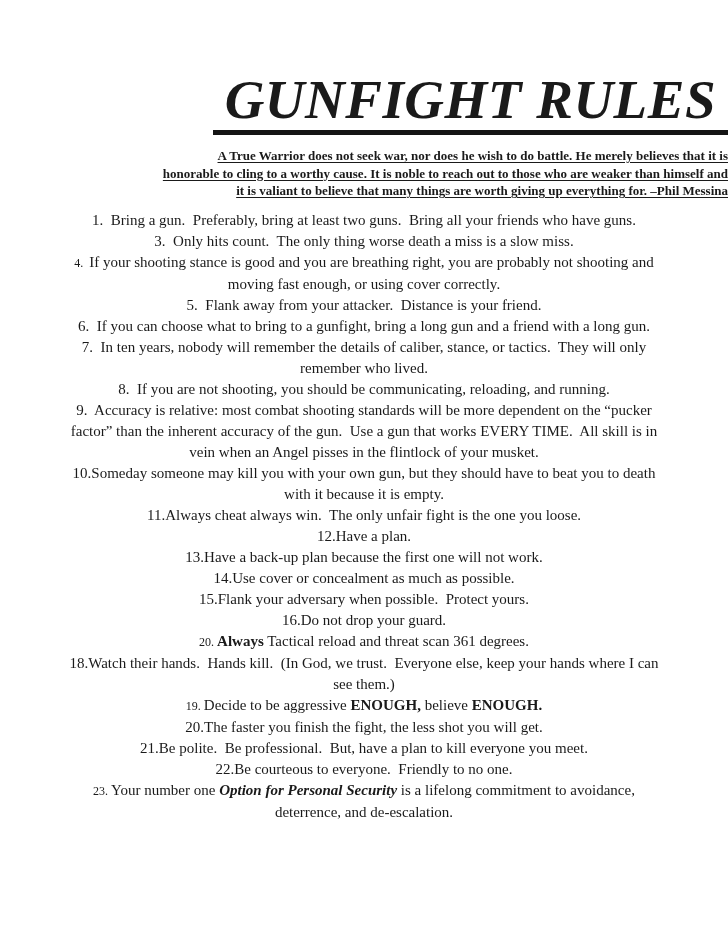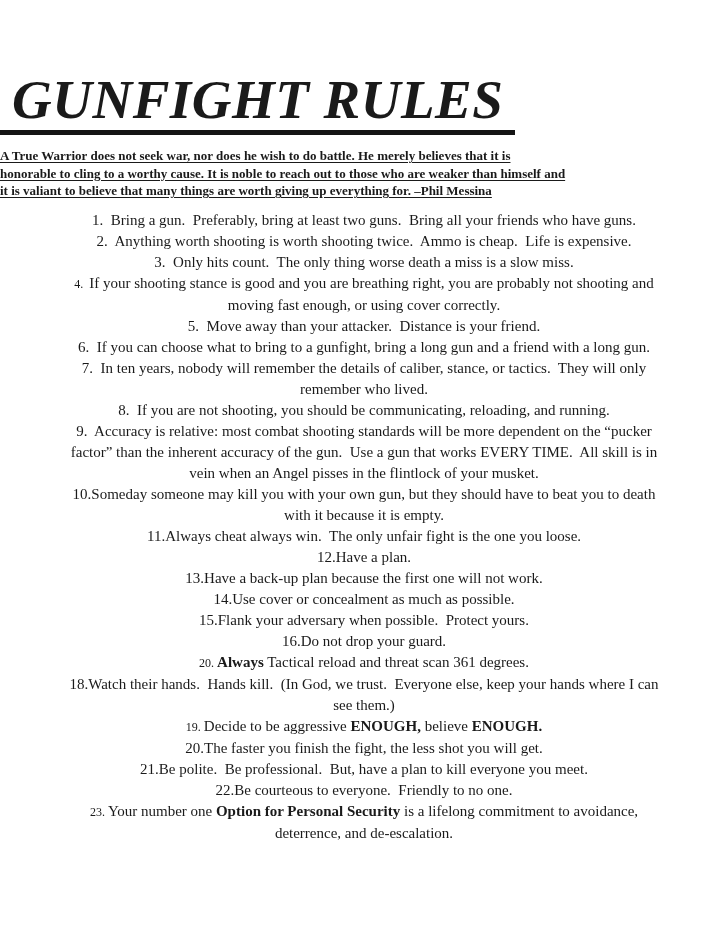--- a/index.html
+++ b/index.html
@@ -13,36 +13,36 @@
     font-family: "Liberation Serif", "DejaVu Serif", serif;
     color: #1a1a1a;
     overflow: hidden;
   }
   .page {
     padding-top: 70px;
   }
   
   .doc-title {
     margin: 0;
-    text-align: left;
+    text-align: right;
     font-size: 55px;
     line-height: 60px;
     font-weight: bold;
     font-style: italic;
     letter-spacing: 0.5px;
   }
   .doc-title .title-text {
     display: inline-block;
     padding: 0 12px 0px 12px;
     border-bottom: 5px solid #141414;
   }
   
   .quote {
     margin-top: 12px;
-    text-align: left;
+    text-align: right;
     font-weight: bold;
     font-size: 13px;
     line-height: 17.5px;
   }
   .quote-line {
     display: block;
     white-space: nowrap;
     text-decoration: underline;
     text-underline-offset: 2px;
   }
@@ -59,43 +59,43 @@
     white-space: pre-wrap;
   }
   .rule-num.small {
     font-size: 12px;
   }
   .bold {
     font-weight: bold;
   }
   .bold-italic {
     font-weight: bold;
+    font-style: italic;
   }
 </style>
 </head>
 <body>
 
 <div class="page">
 
   <h1 class="doc-title">
     <span class="title-text">GUNFIGHT RULES</span>
   </h1>
 
   <div class="quote">
       <span class="quote-line">A True Warrior does not seek war, nor does he wish to do battle.  He merely believes that it is</span>
       <span class="quote-line">honorable to cling to a worthy cause.  It is noble to reach out to those who are weaker than himself and</span>
       <span class="quote-line">it is valiant to believe that many things are worth giving up everything for.  –Phil Messina</span>
     </div>
 
   <div class="rules">
       <p class="rule"><span class="rule-num">1.  </span><span>Bring a gun.  Preferably, bring at least two guns.  Bring all your friends who have guns.</span></p>
-      <p class="rule"><span class="rule-num">2.  </span><span>Anything worth shooting is worth shooting twice.  Ammo is cheap.  Life is expensive.</span></p>
       <p class="rule"><span class="rule-num">3.  </span><span>Only hits count.  The only thing worse death a miss is a slow miss.</span></p>
       <p class="rule"><span class="rule-num small">4.  </span><span>If your shooting stance is good and you are breathing right, you are probably not shooting and moving fast enough, or using cover correctly.</span></p>
-      <p class="rule"><span class="rule-num">5.  </span><span>Move away than your attacker.  Distance is your friend.</span></p>
+      <p class="rule"><span class="rule-num">5.  </span><span>Flank away from your attacker.  Distance is your friend.</span></p>
       <p class="rule"><span class="rule-num">6.  </span><span>If you can choose what to bring to a gunfight, bring a long gun and a friend with a long gun.</span></p>
       <p class="rule"><span class="rule-num">7.  </span><span>In ten years, nobody will remember the details of caliber, stance, or tactics.  They will only remember who lived.</span></p>
       <p class="rule"><span class="rule-num">8.  </span><span>If you are not shooting, you should be communicating, reloading, and running.</span></p>
       <p class="rule"><span class="rule-num">9.  </span><span>Accuracy is relative: most combat shooting standards will be more dependent on the “pucker factor” than the inherent accuracy of the gun.  Use a gun that works EVERY TIME.  All skill is in vein when an Angel pisses in the flintlock of your musket.</span></p>
       <p class="rule"><span class="rule-num">10.</span><span>Someday someone may kill you with your own gun, but they should have to beat you to death with it because it is empty.</span></p>
       <p class="rule"><span class="rule-num">11.</span><span>Always cheat always win.  The only unfair fight is the one you loose.</span></p>
       <p class="rule"><span class="rule-num">12.</span><span>Have a plan.</span></p>
       <p class="rule"><span class="rule-num">13.</span><span>Have a back-up plan because the first one will not work.</span></p>
       <p class="rule"><span class="rule-num">14.</span><span>Use cover or concealment as much as possible.</span></p>
       <p class="rule"><span class="rule-num">15.</span><span>Flank your adversary when possible.  Protect yours.</span></p>

